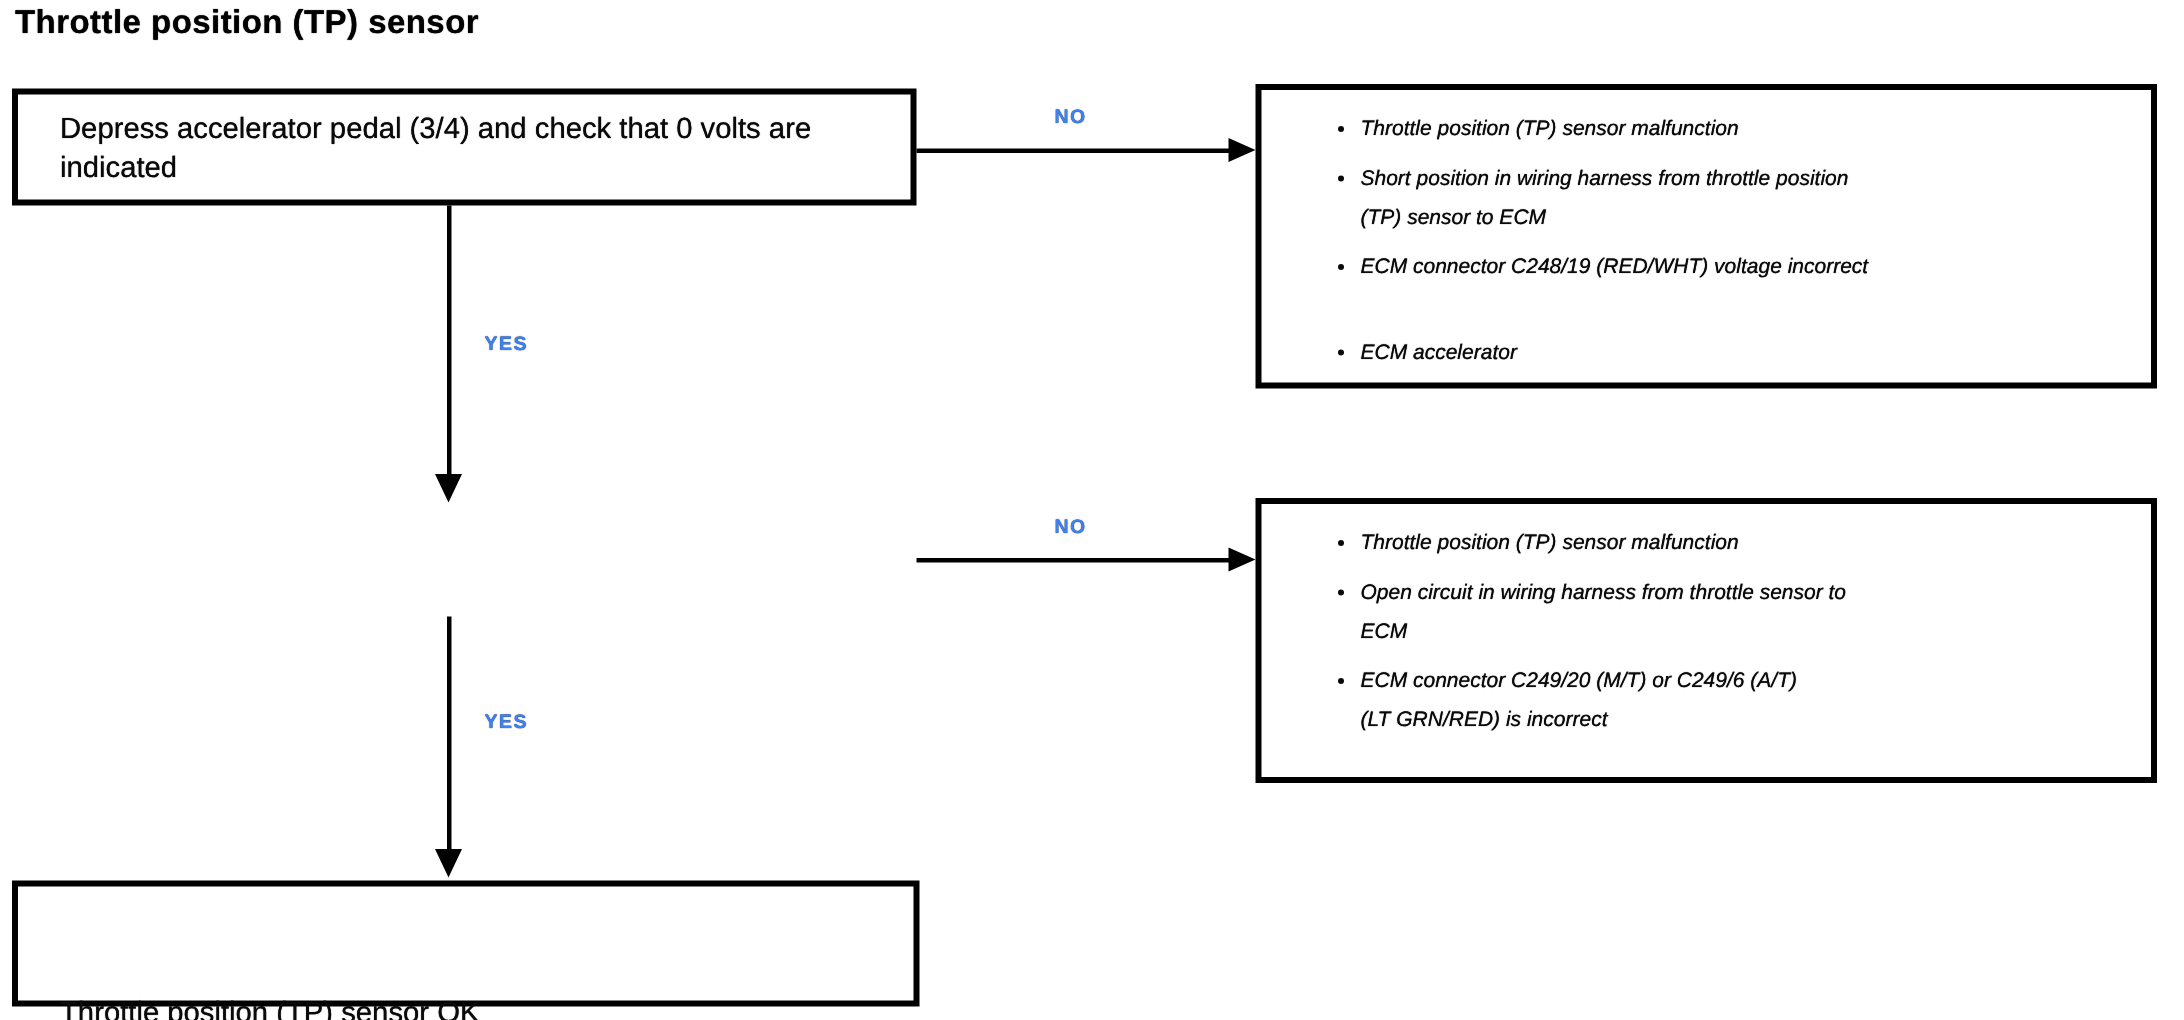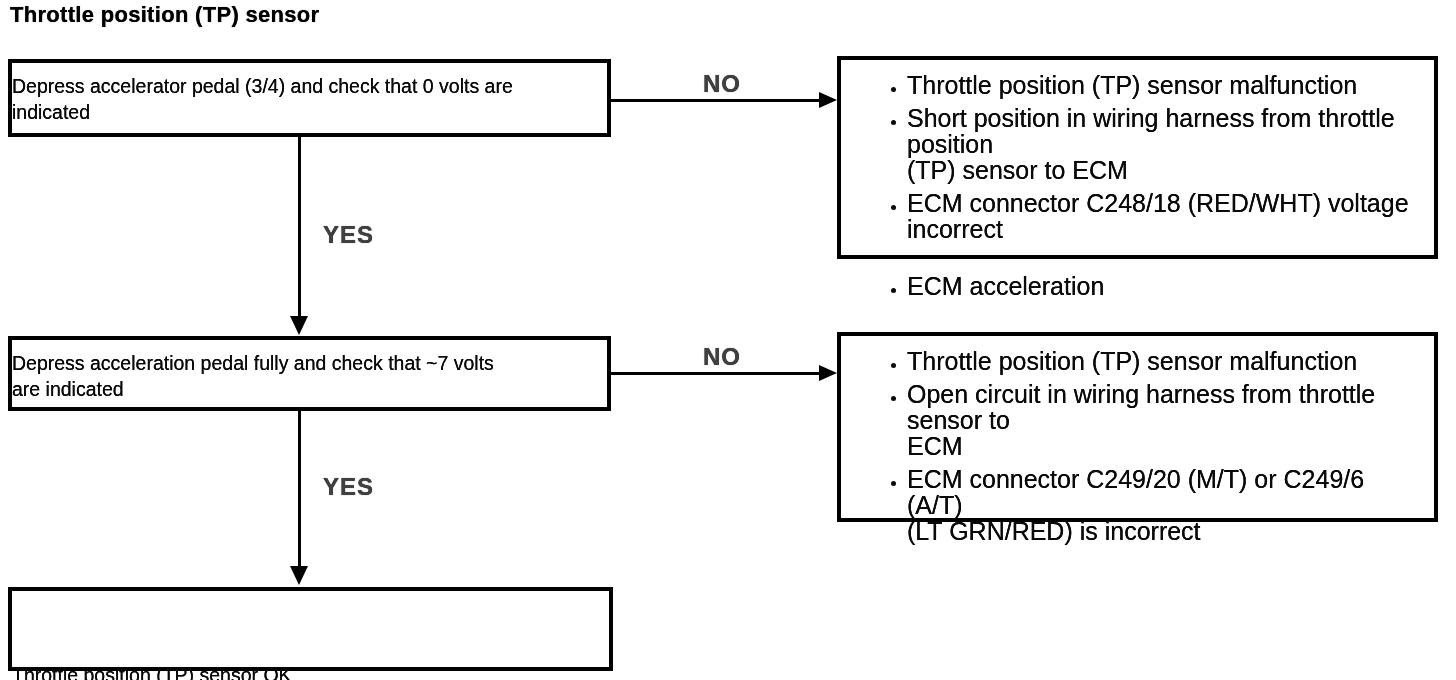--- a/index.html
+++ b/index.html
@@ -28,45 +28,46 @@
     text-shadow: 0 0 0.7px #000;
   }
   .box {
     position: absolute;
     border: 4px solid #000;
     background: #fff;
     box-sizing: border-box;
   }
   .box .txt {
     display: block;
-    padding: 10px 16px 0 0;
+    padding: 10px 16px 0 28px;
     font-size: 19.5px;
     line-height: 26px;
     white-space: pre-line;
     text-shadow: 0 0 0.6px #000;
   }
   .step1 { left: 8px;  top: 59px;  width: 603px; height: 78px; }
   .step2 { left: 8px;  top: 336px; width: 603px; height: 75px; }
   .result{ left: 8px;  top: 587px; width: 605px; height: 84px; }
   .fail1 { left: 837px; top: 56px;  width: 601px; height: 203px; }
   .fail2 { left: 837px; top: 332px; width: 601px; height: 190px; }
 
   .result .txt { padding-top: 9px; }
   .result .line { display: block; margin-top: 36px; }
 
   ul.bullets {
     margin: 12px 0 0 0;
     padding: 0 18px 0 66px;
     list-style: disc outside;
   }
   ul.bullets li {
-    font-size: 25px;
+    font-size: 14px;
     line-height: 26px;
     margin-bottom: 7px;
     text-shadow: 0 0 0.6px #000;
+    font-style: italic;
   }
   ul.bullets li::marker { font-size: 15px; }
   ul.bullets li span { white-space: pre-line; }
   ul.bullets li.gap-before { margin-top: 31px; }
 
   .hline {
     position: absolute;
     height: 3px;
     background: #000;
   }
@@ -84,53 +85,49 @@
   }
   .head-down {
     position: absolute;
     width: 0; height: 0;
     border-left: 9px solid transparent;
     border-right: 9px solid transparent;
     border-top: 19px solid #000;
   }
   .branch-label {
     position: absolute;
-    font-size: 24px;
+    font-size: 13px;
     font-weight: 700;
     letter-spacing: 1px;
-    color: #404040;
+    color: #3b82f6;
     text-shadow: 0 0 0.7px #000;
   }
 </style>
 </head>
 <body>
 
 <div class="stage">
 
   <h1 class="title">Throttle position (TP) sensor</h1>
 
   <div class="box step1">
     <span class="txt">Depress accelerator pedal (3/4) and check that 0 volts are
 indicated</span>
   </div>
 
   <div class="box fail1">
     <ul class="bullets">
       <li><span>Throttle position (TP) sensor malfunction</span></li>
       <li><span>Short position in wiring harness from throttle position
 (TP) sensor to ECM</span></li>
-      <li><span>ECM connector C248/18 (RED/WHT) voltage incorrect</span></li>
-      <li class="gap-before"><span>ECM acceleration</span></li>
+      <li><span>ECM connector C248/19 (RED/WHT) voltage incorrect</span></li>
+      <li class="gap-before"><span>ECM accelerator</span></li>
     </ul>
   </div>
 
-  <div class="box step2">
-    <span class="txt">Depress acceleration pedal fully and check that ~7 volts
-are indicated</span>
-  </div>
 
   <div class="box fail2">
     <ul class="bullets">
       <li><span>Throttle position (TP) sensor malfunction</span></li>
       <li><span>Open circuit in wiring harness from throttle sensor to
 ECM</span></li>
       <li><span>ECM connector C249/20 (M/T) or C249/6 (A/T)
 (LT GRN/RED) is incorrect</span></li>
     </ul>
   </div>

